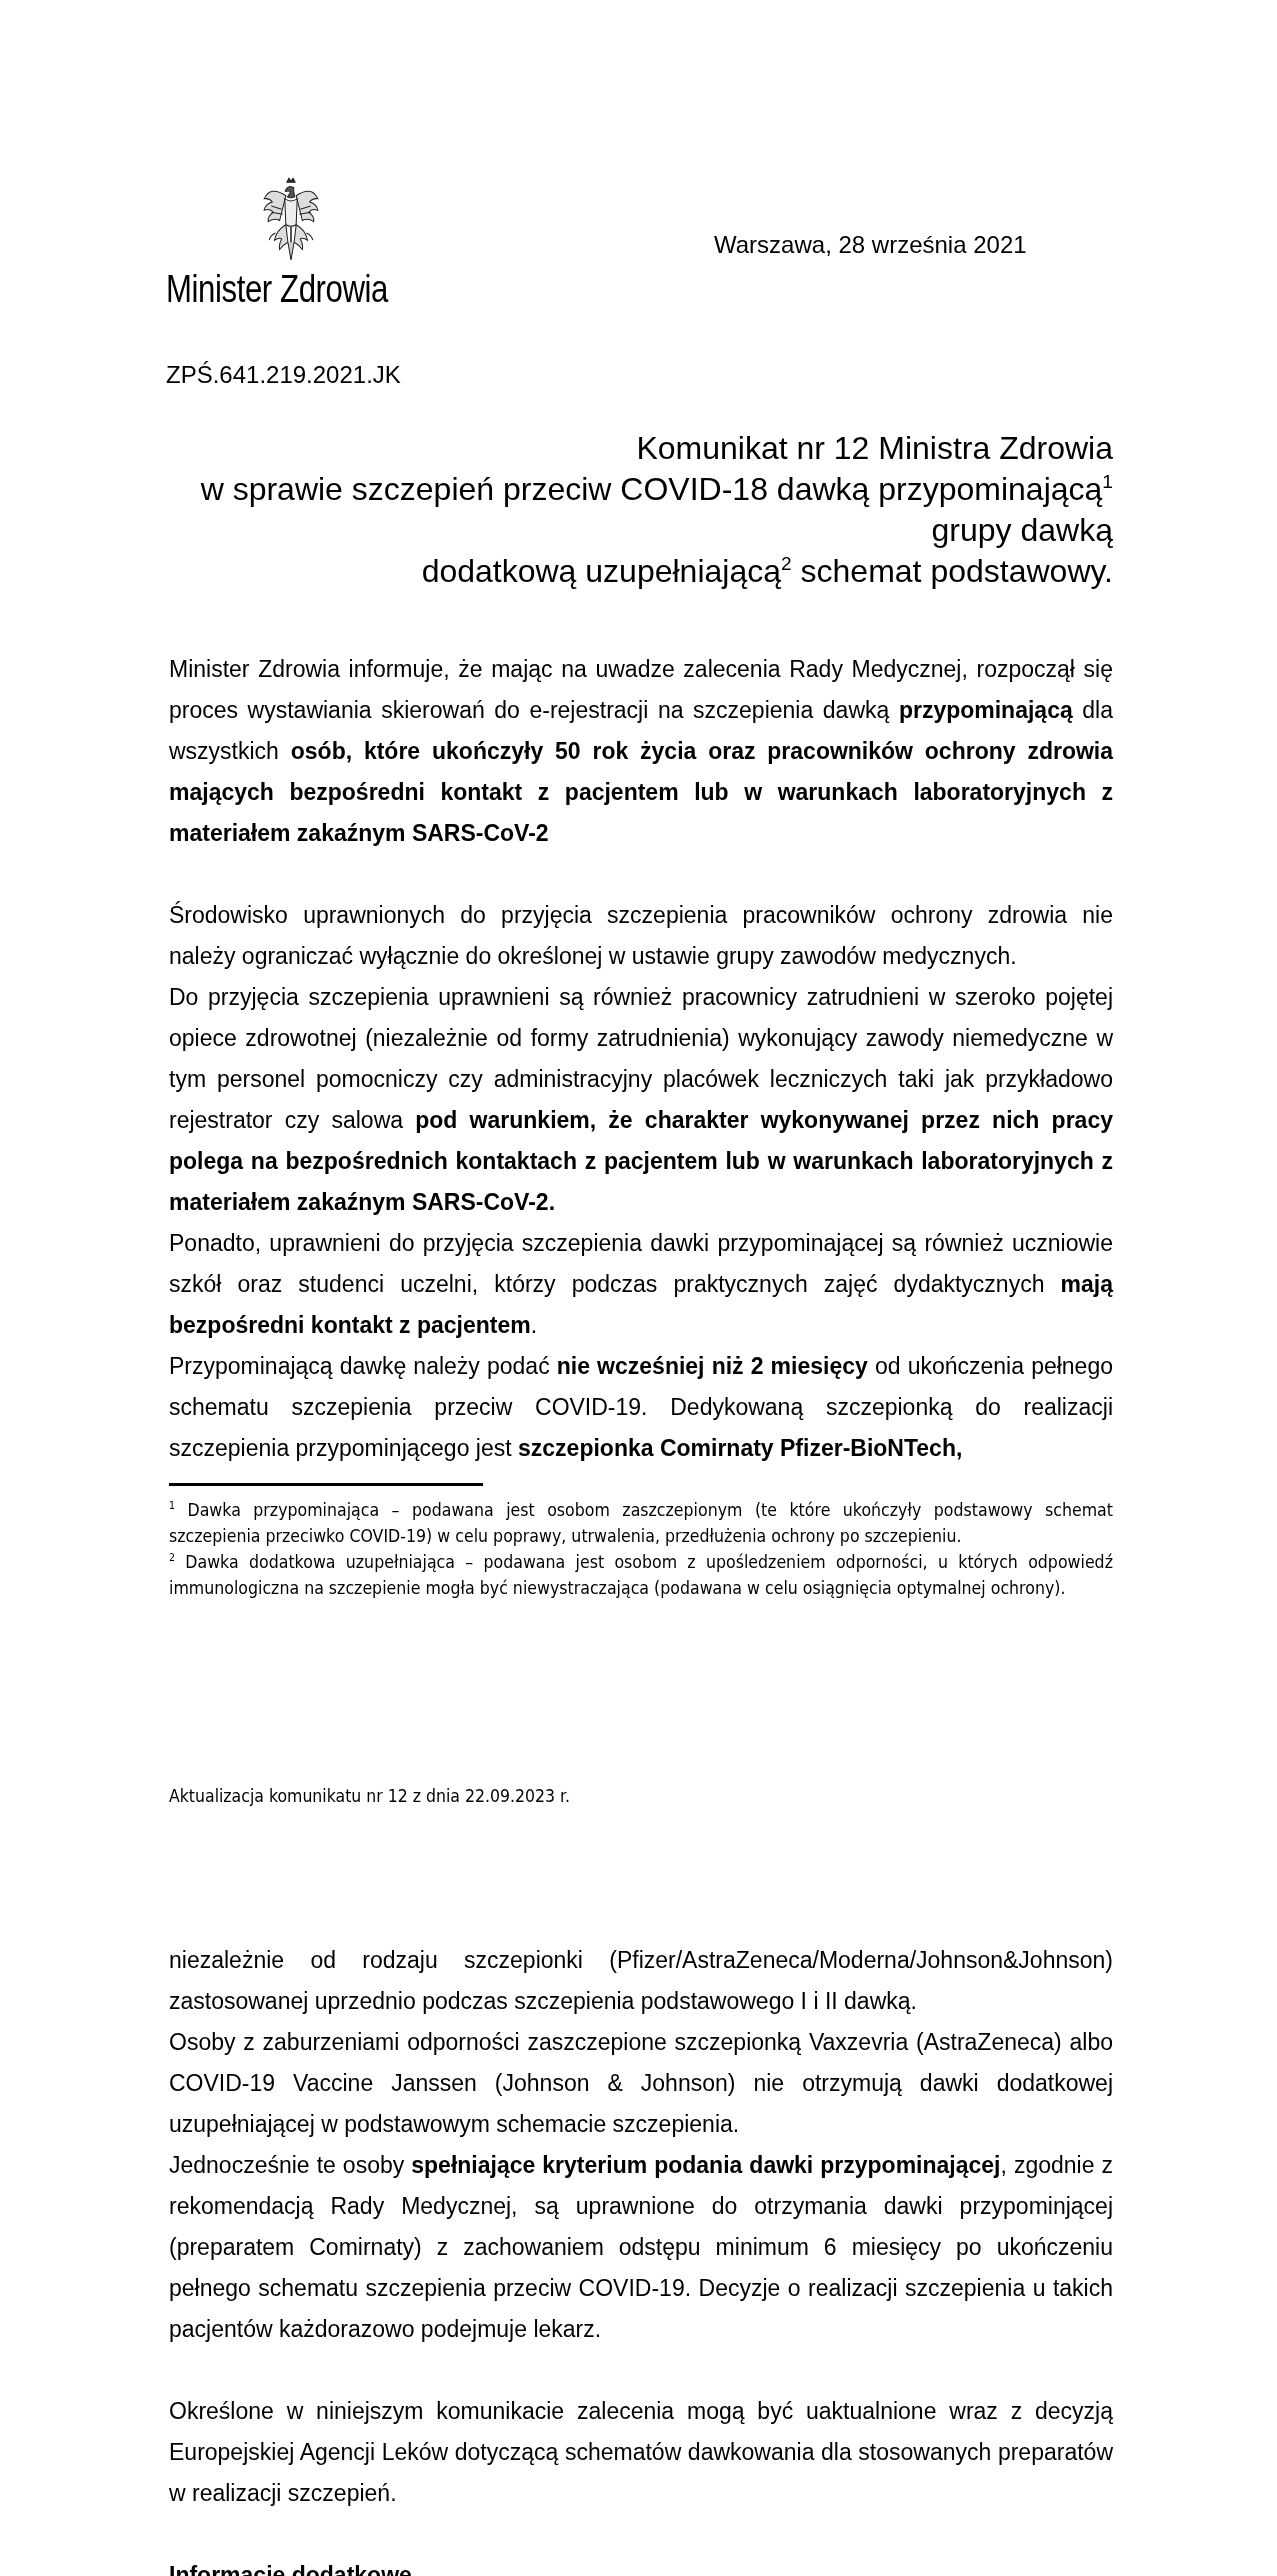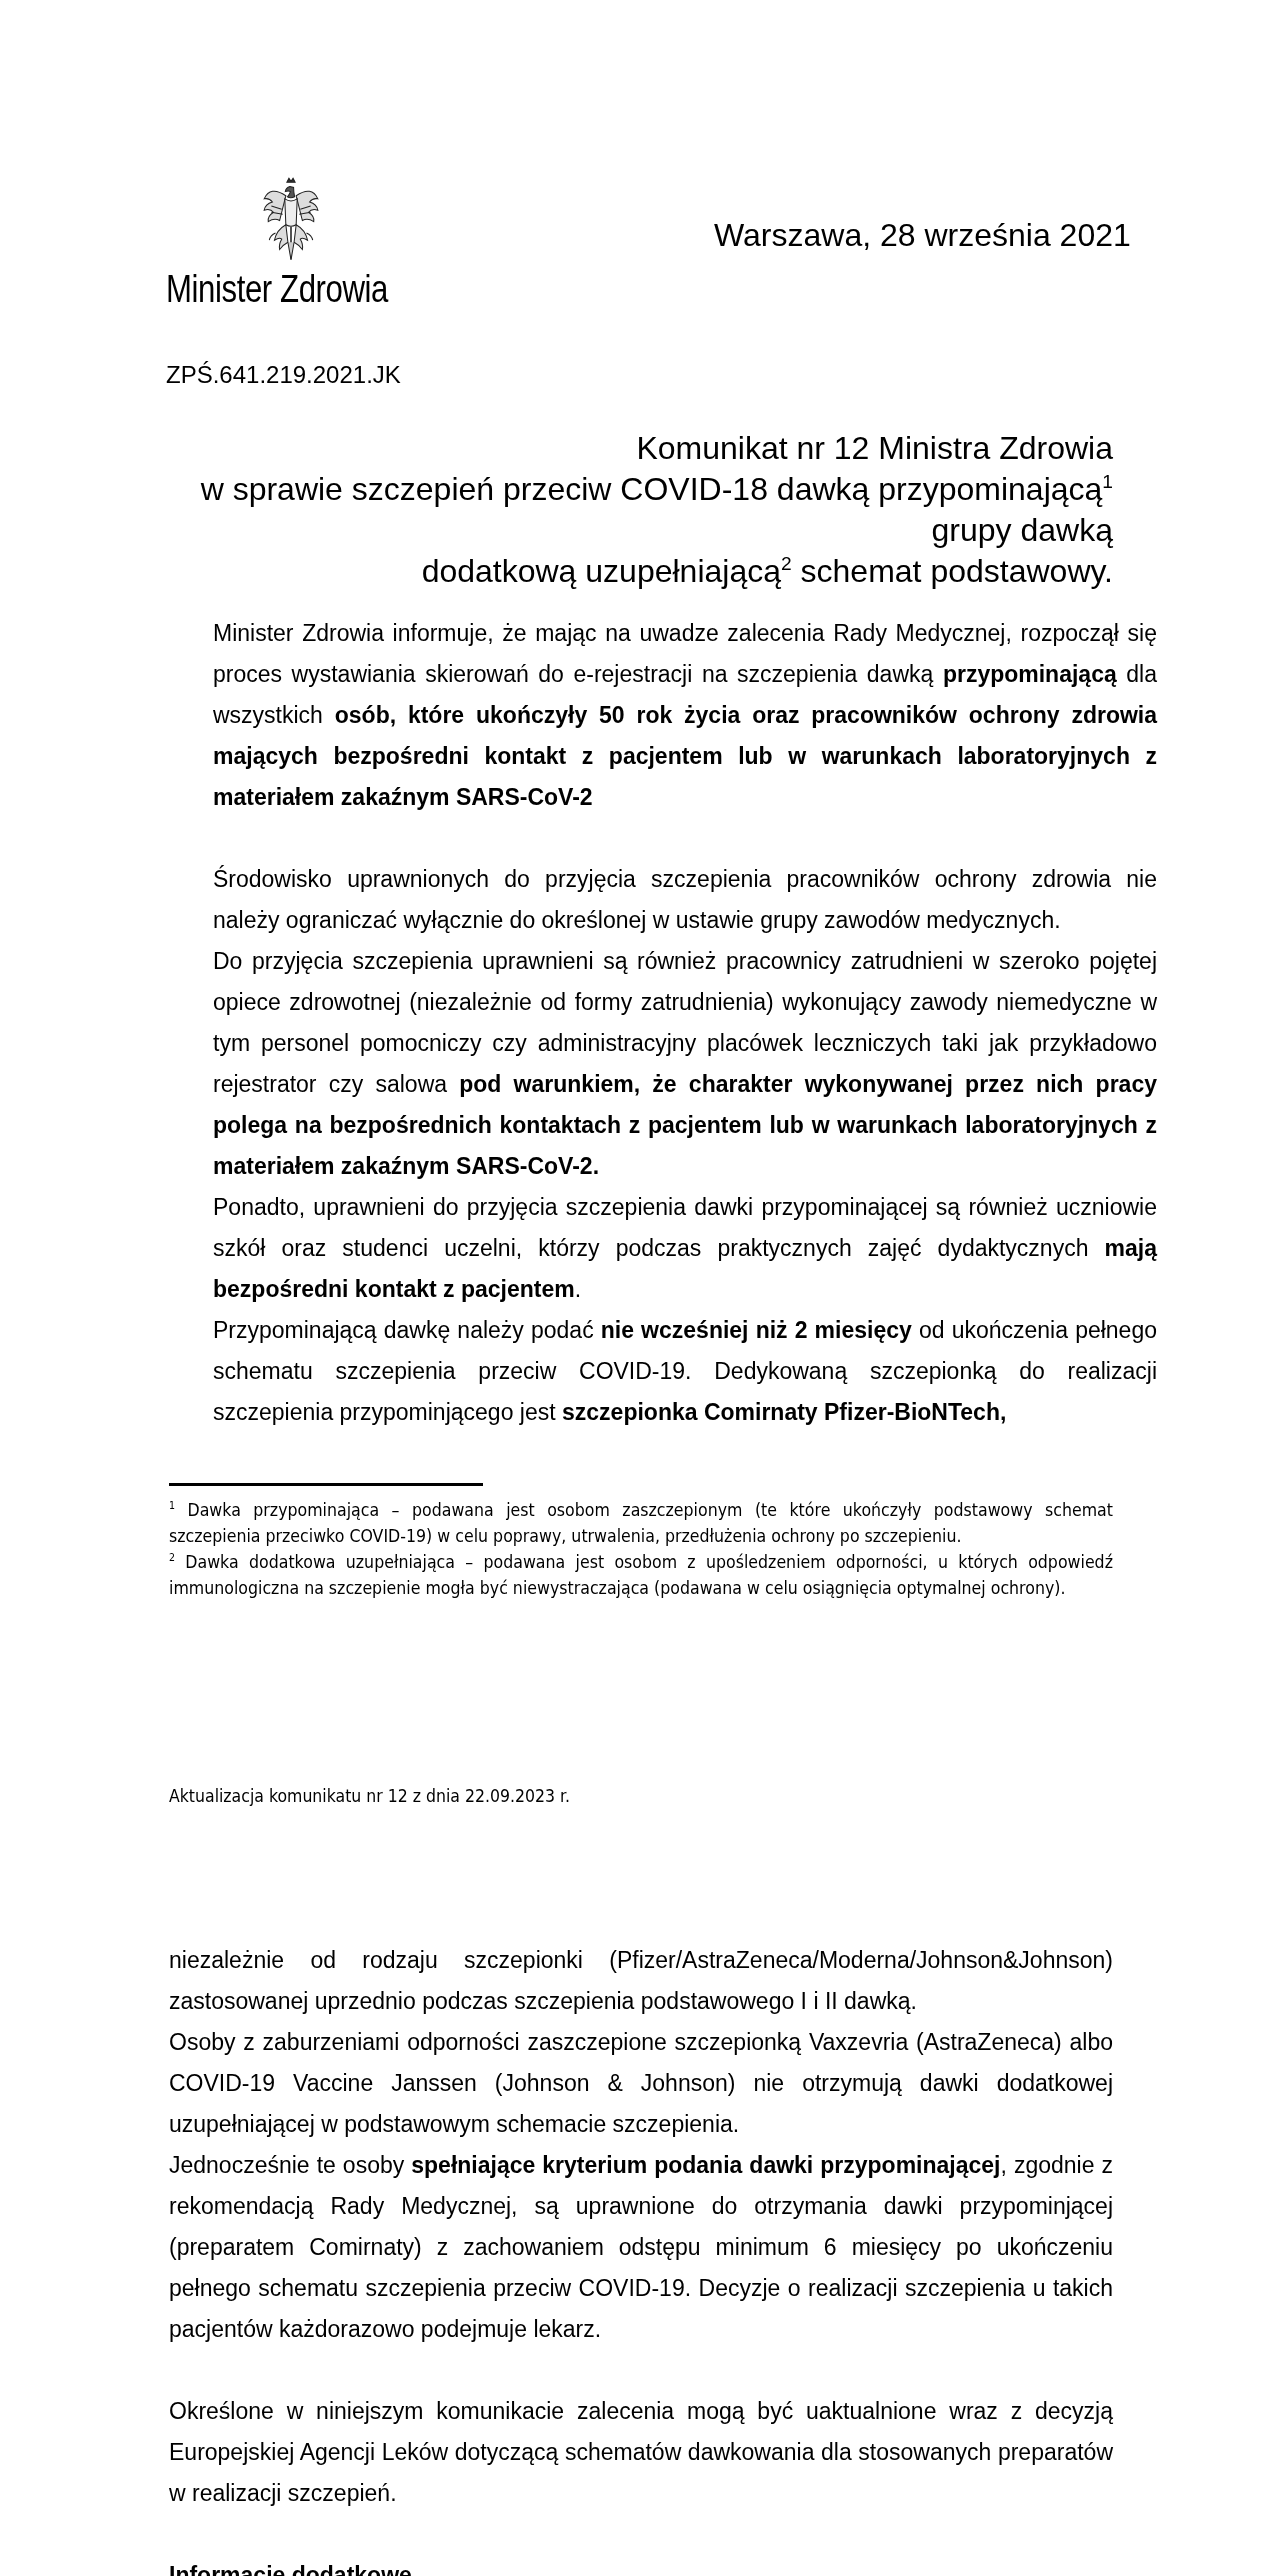--- a/index.html
+++ b/index.html
@@ -2,21 +2,21 @@
 <html style="font-size:8.2px"><head>
   <meta charset="utf-8">
   <style>
     html, body { margin: 0; padding: 0; background: #ffffff; }
     body { width: 1278px; height: 3615px; position: relative; overflow: hidden;
            font-family: "Liberation Sans", sans-serif; color: #000; }
     .abs { position: absolute; }
     .emblem { left: 260px; top: 175px; width: 62px; height: 88px; }
     .ministry-name { left: 166px; top: 268px; font-size: 38px; font-weight: 400;
                      letter-spacing: -0.5px; transform: scaleX(0.82); transform-origin: left top; white-space: nowrap; }
-    .date { left: 714px; top: 217px; font-size: 32px; white-space: nowrap; }
+    .date { left: 714px; top: 231px; font-size: 24px; white-space: nowrap; }
     .refno { left: 166px; top: 361px; font-size: 24px; white-space: nowrap; }
 
     .title { left: 169px; width: 944px; text-align: right; font-weight: 400; font-size: 32px; line-height: 41px; top: 428px; }
     sup { font-size: 60%; line-height: 0; vertical-align: super; }
 
     .body { left: 169px; width: 944px; font-size: 23px; line-height: 41px; text-align: justify; }
     .body p { margin: 0; }
     .body b { font-weight: 700; }
     .gap { height: 41px; }
 
@@ -51,21 +51,21 @@
 <div class="abs ministry-name">Minister Zdrowia</div>
 <div class="abs date">Warszawa, 28 września 2021</div>
 <div class="abs refno">ZPŚ.641.219.2021.JK</div>
 
 <div class="abs title">
   <div>Komunikat nr 12 Ministra Zdrowia</div>
   <div><span>w sprawie szczepień przeciw COVID-18 dawką przypominającą</span><sup>1</sup><span> grupy dawką</span></div>
   <div><span>dodatkową uzupełniającą</span><sup>2</sup><span> schemat podstawowy.</span></div>
 </div>
 
-<div class="abs body" style="top:613px;margin-left:44px;">
+<div class="abs body" style="top:649px;">
   <p><span>Minister Zdrowia informuje, że mając na uwadze zalecenia Rady Medycznej, rozpoczął się proces wystawiania skierowań do e-rejestracji na szczepienia dawką </span><b>przypominającą</b><span> dla wszystkich </span><b>osób, które ukończyły 50 rok życia oraz pracowników ochrony zdrowia mających bezpośredni kontakt z pacjentem lub w warunkach laboratoryjnych z materiałem zakaźnym SARS-CoV-2</b></p>
   <div class="gap"></div>
   <p>Środowisko uprawnionych do przyjęcia szczepienia pracowników ochrony zdrowia nie należy ograniczać wyłącznie do określonej w ustawie grupy zawodów medycznych.</p>
   <p><span>Do przyjęcia szczepienia uprawnieni są również pracownicy zatrudnieni w szeroko pojętej opiece zdrowotnej (niezależnie od formy zatrudnienia) wykonujący zawody niemedyczne w tym personel pomocniczy czy administracyjny placówek leczniczych taki jak przykładowo rejestrator czy salowa </span><b>pod warunkiem, że charakter wykonywanej przez nich pracy polega na bezpośrednich kontaktach z pacjentem lub w warunkach laboratoryjnych z materiałem zakaźnym SARS-CoV-2.</b></p>
   <p><span>Ponadto, uprawnieni do przyjęcia szczepienia dawki przypominającej są również uczniowie szkół oraz studenci uczelni, którzy podczas praktycznych zajęć dydaktycznych </span><b>mają bezpośredni kontakt z pacjentem</b><span>.</span></p>
   <p><span>Przypominającą dawkę należy podać </span><b>nie wcześniej niż 2 miesięcy</b><span> od ukończenia pełnego schematu szczepienia przeciw COVID-19. Dedykowaną szczepionką do realizacji szczepienia przypominjącego jest </span><b>szczepionka Comirnaty Pfizer-BioNTech,</b></p>
 </div>
 
 <div class="abs fn-rule"></div>
 <div class="abs footnotes" style="width:1015px;">

